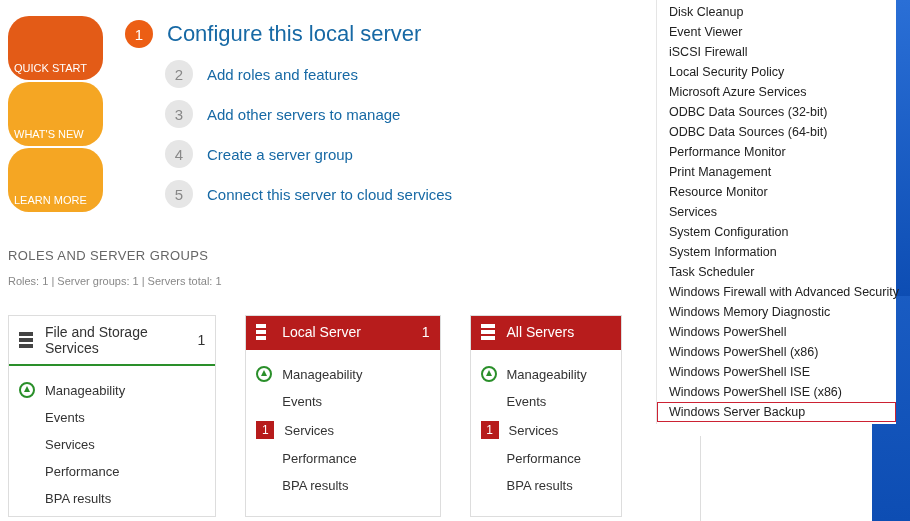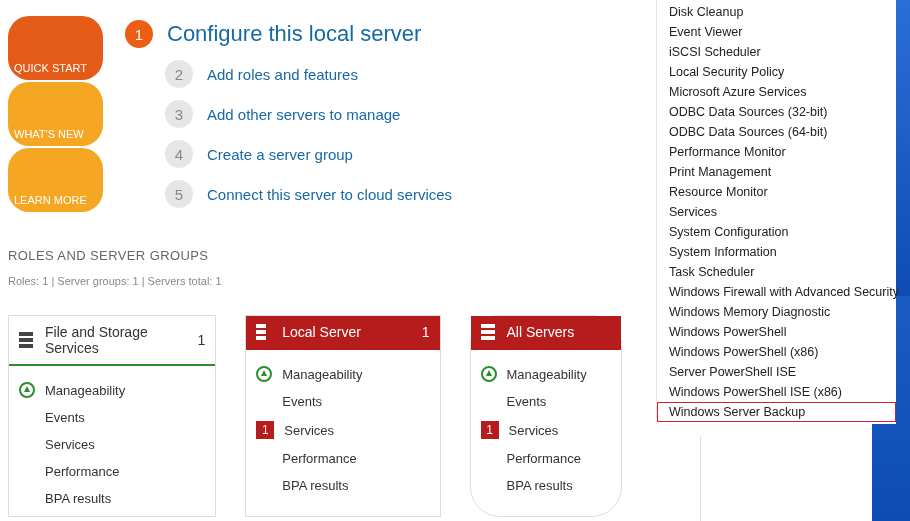--- a/index.html
+++ b/index.html
@@ -309,21 +309,21 @@
           <span class="item-spacer"></span>
           <span>Performance</span>
         </div>
         <div class="group-item">
           <span class="item-spacer"></span>
           <span>BPA results</span>
         </div>
       </div>
     </div>
 
-    <div class="group-card" style="width:164px;border-radius:30px;">
+    <div class="group-card" style="width:164px;">
       <div class="group-head red">
         <span class="group-icon">
           <span class="svr-icon white"><span class="bar b1"></span><span class="bar b2"></span><span class="bar b3"></span></span>
         </span>
         <span class="group-title">All Servers</span>
       </div>
       <div class="group-body">
         <div class="group-item">
           <span class="ok-icon">
               <span class="arrow"></span>
@@ -350,32 +350,32 @@
     </div>
 
   </div>
 </div>
 
 <div class="right-divider"></div>
 
 <div class="tools-menu" id="tools-menu">
     <div class="menu-item">Disk Cleanup</div>
     <div class="menu-item">Event Viewer</div>
-    <div class="menu-item">iSCSI Scheduler</div>
+    <div class="menu-item">iSCSI Firewall</div>
     <div class="menu-item">Local Security Policy</div>
     <div class="menu-item">Microsoft Azure Services</div>
     <div class="menu-item">ODBC Data Sources (32-bit)</div>
     <div class="menu-item">ODBC Data Sources (64-bit)</div>
     <div class="menu-item">Performance Monitor</div>
     <div class="menu-item">Print Management</div>
     <div class="menu-item">Resource Monitor</div>
     <div class="menu-item">Services</div>
     <div class="menu-item">System Configuration</div>
     <div class="menu-item">System Information</div>
     <div class="menu-item">Task Scheduler</div>
     <div class="menu-item">Windows Firewall with Advanced Security</div>
     <div class="menu-item">Windows Memory Diagnostic</div>
     <div class="menu-item">Windows PowerShell</div>
     <div class="menu-item">Windows PowerShell (x86)</div>
-    <div class="menu-item">Server PowerShell ISE</div>
+    <div class="menu-item">Windows PowerShell ISE</div>
     <div class="menu-item">Windows PowerShell ISE (x86)</div>
     <div class="menu-item highlight">Windows Server Backup</div>
   </div>
 
 </body></html>

